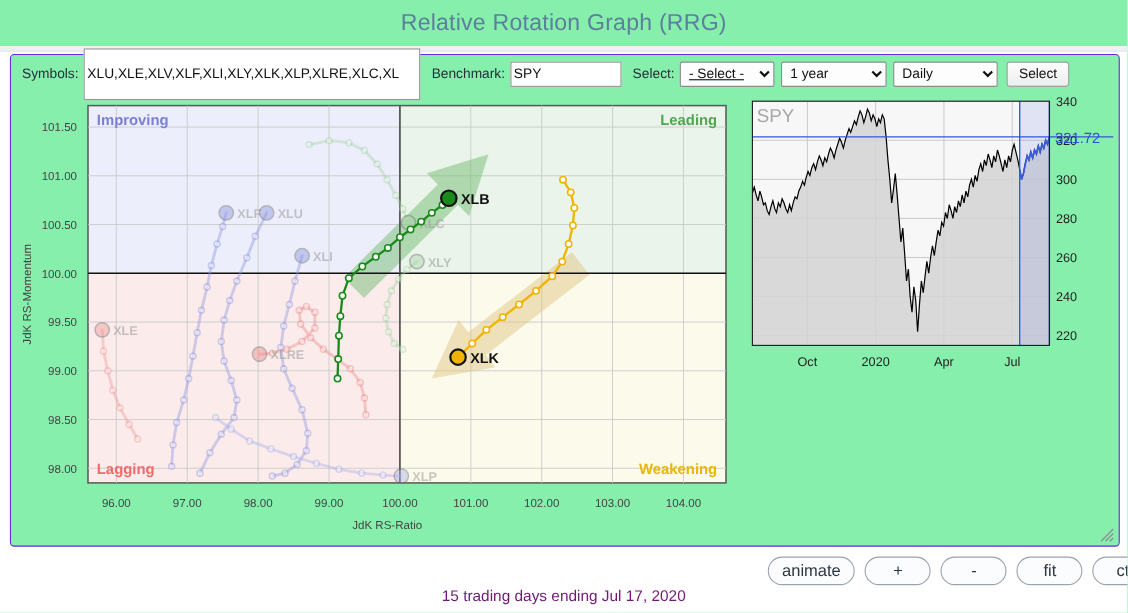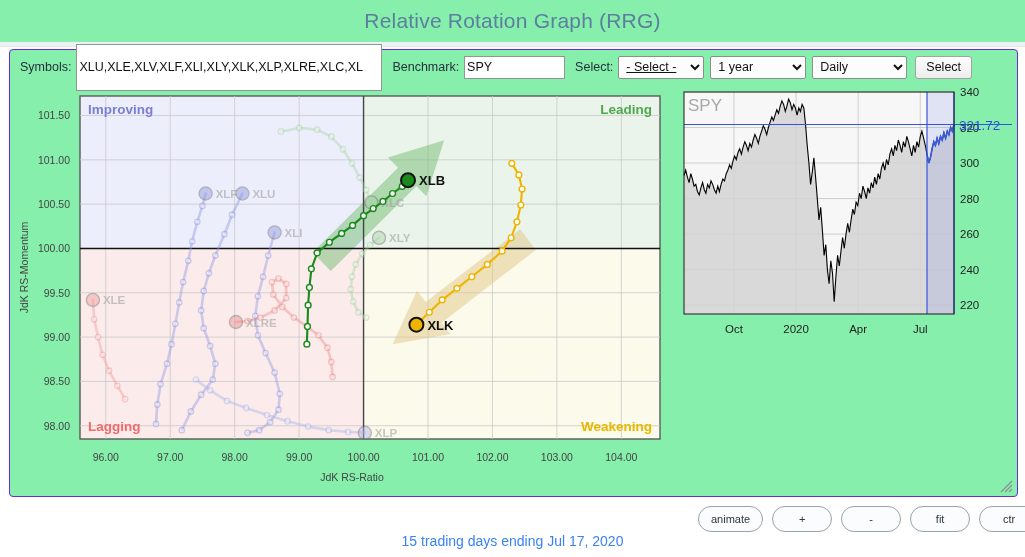--- a/index.html
+++ b/index.html
@@ -76,32 +76,32 @@
   #tail-thumb{
     position:absolute;left:72px;top:0;width:15px;height:15px;border-radius:50%;
     background:#fbfbfb;border:1px solid #6f6f6f;cursor:pointer;
   }
   #tail-value{margin-left:12px;white-space:nowrap;color:#2d3b46;font-size:13px;}
   #btn-row{
     position:absolute;left:22px;top:156px;display:flex;gap:9px;align-items:center;
   }
   .pill{
     min-width:34px;height:24px;padding:0 12px;
-    font-size:11px;font-family:"Liberation Sans", sans-serif;
+    font-size:15px;font-family:"Liberation Sans", sans-serif;
     color:#2b3740;background:#fbfcfd;
     border:1px solid #9aa3ab;border-radius:13px;cursor:pointer;
     display:flex;align-items:center;justify-content:center;
   }
   
   #resize-handle{position:absolute;right:4px;bottom:3px;width:16px;height:16px;cursor:nwse-resize;}
   
   #footer{
     position:absolute;left:0;top:528px;width:1025px;height:26px;
     display:flex;align-items:center;justify-content:center;
-    font-size:14px;color:#3b82f6;
+    font-size:14px;color:#701a75;
   }
 </style>
 </head>
 <body>
 
 <div id="app-title">
   <span>Relative Rotation Graph (RRG)</span>
 </div>
 <div id="title-rule"></div>
 

